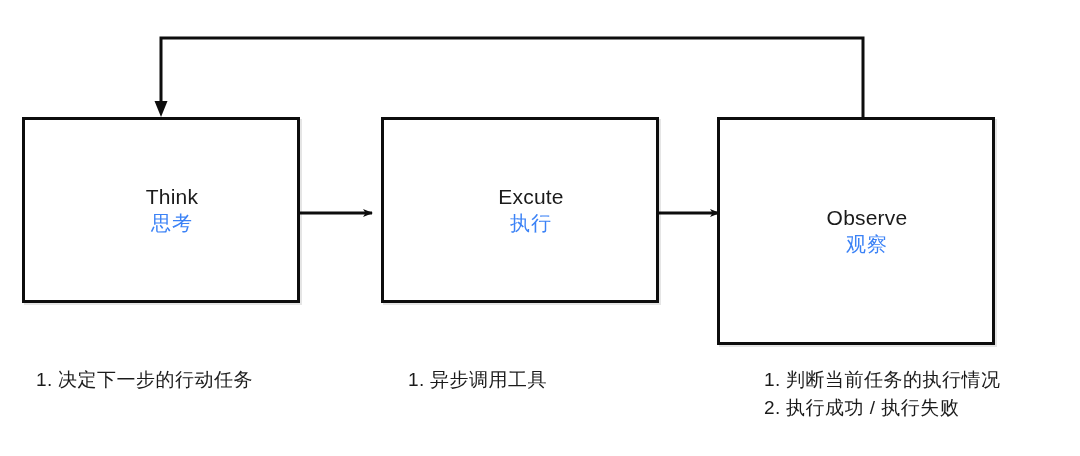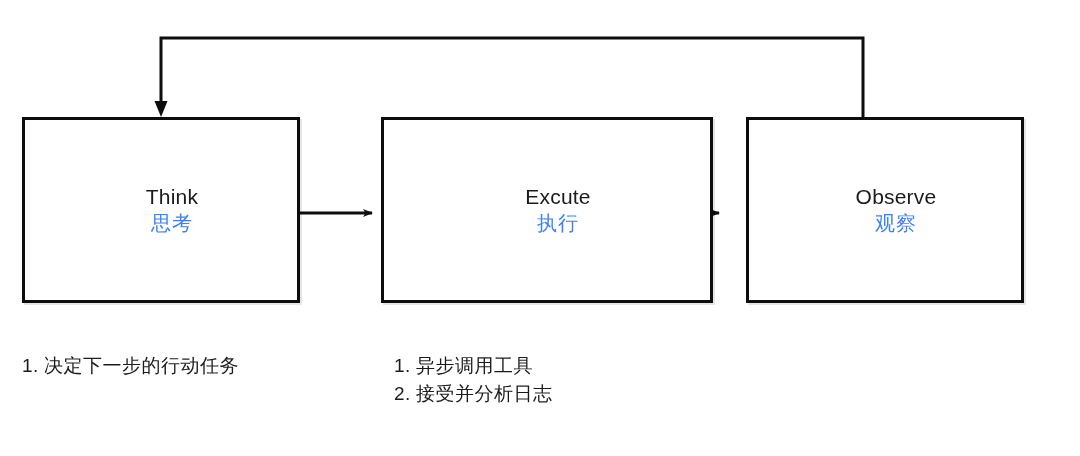--- a/index.html
+++ b/index.html
@@ -46,21 +46,21 @@
   .node-title-zh {
     font-size: 20px;
     line-height: 27px;
     color: #3b82f6;
     letter-spacing: 1px;
     white-space: nowrap;
     text-align: right;
   }
   .detail-list {
     position: absolute;
-    margin: 0;
+    margin: 14px;
     padding: 0;
     list-style: none;
   }
   .detail-list li {
     font-size: 19px;
     line-height: 28px;
     color: #1b1b1b;
     letter-spacing: 0.5px;
     white-space: nowrap;
   }
@@ -93,39 +93,44 @@
       <path d="M863,117 L863,38 L161,38 L161,108" stroke="#0d0d0d" stroke-width="3" fill="none" stroke-linejoin="miter"></path>
       <path d="M161,117 L154.5,101 L167.5,101 Z" fill="#0d0d0d"></path>
     </g>
   </svg>
 
   <div class="node-box" style="left:22px; top:117px; width:278px; height:186px;">
     <div class="node-title-en">Think</div>
     <div class="node-title-zh">思考</div>
   </div>
 
-  <div class="node-box" style="left:381px; top:117px; width:332px; height:186px;">
+  <div class="node-box" style="left:381px; top:117px; width:278px; height:186px;">
     <div class="node-title-en">Excute</div>
     <div class="node-title-zh">执行</div>
   </div>
 
-  <div class="node-box" style="left:746px; top:117px; width:278px; height:186px;">
+  <div class="node-box" style="left:717px; top:117px; width:278px; height:228px;">
     <div class="node-title-en">Observe</div>
     <div class="node-title-zh">观察</div>
   </div>
 
   <ul class="detail-list" style="left:22px; top:352px;">
     <li>
       <span class="detail-num">1.</span><span>决定下一步的行动任务</span>
     </li>
   </ul>
 
   <ul class="detail-list" style="left:394px; top:352px;">
     <li>
       <span class="detail-num">1.</span><span>异步调用工具</span>
     </li>
+  </ul>
+
+  <ul class="detail-list" style="left:750px; top:352px;">
     <li>
-      <span class="detail-num">2.</span><span>接受并分析日志</span>
+      <span class="detail-num">1.</span><span>判断当前任务的执行情况</span>
+    </li>
+    <li>
+      <span class="detail-num">2.</span><span>执行成功 / 执行失败</span>
     </li>
   </ul>
-
 
 </div>
 
 </body></html>

